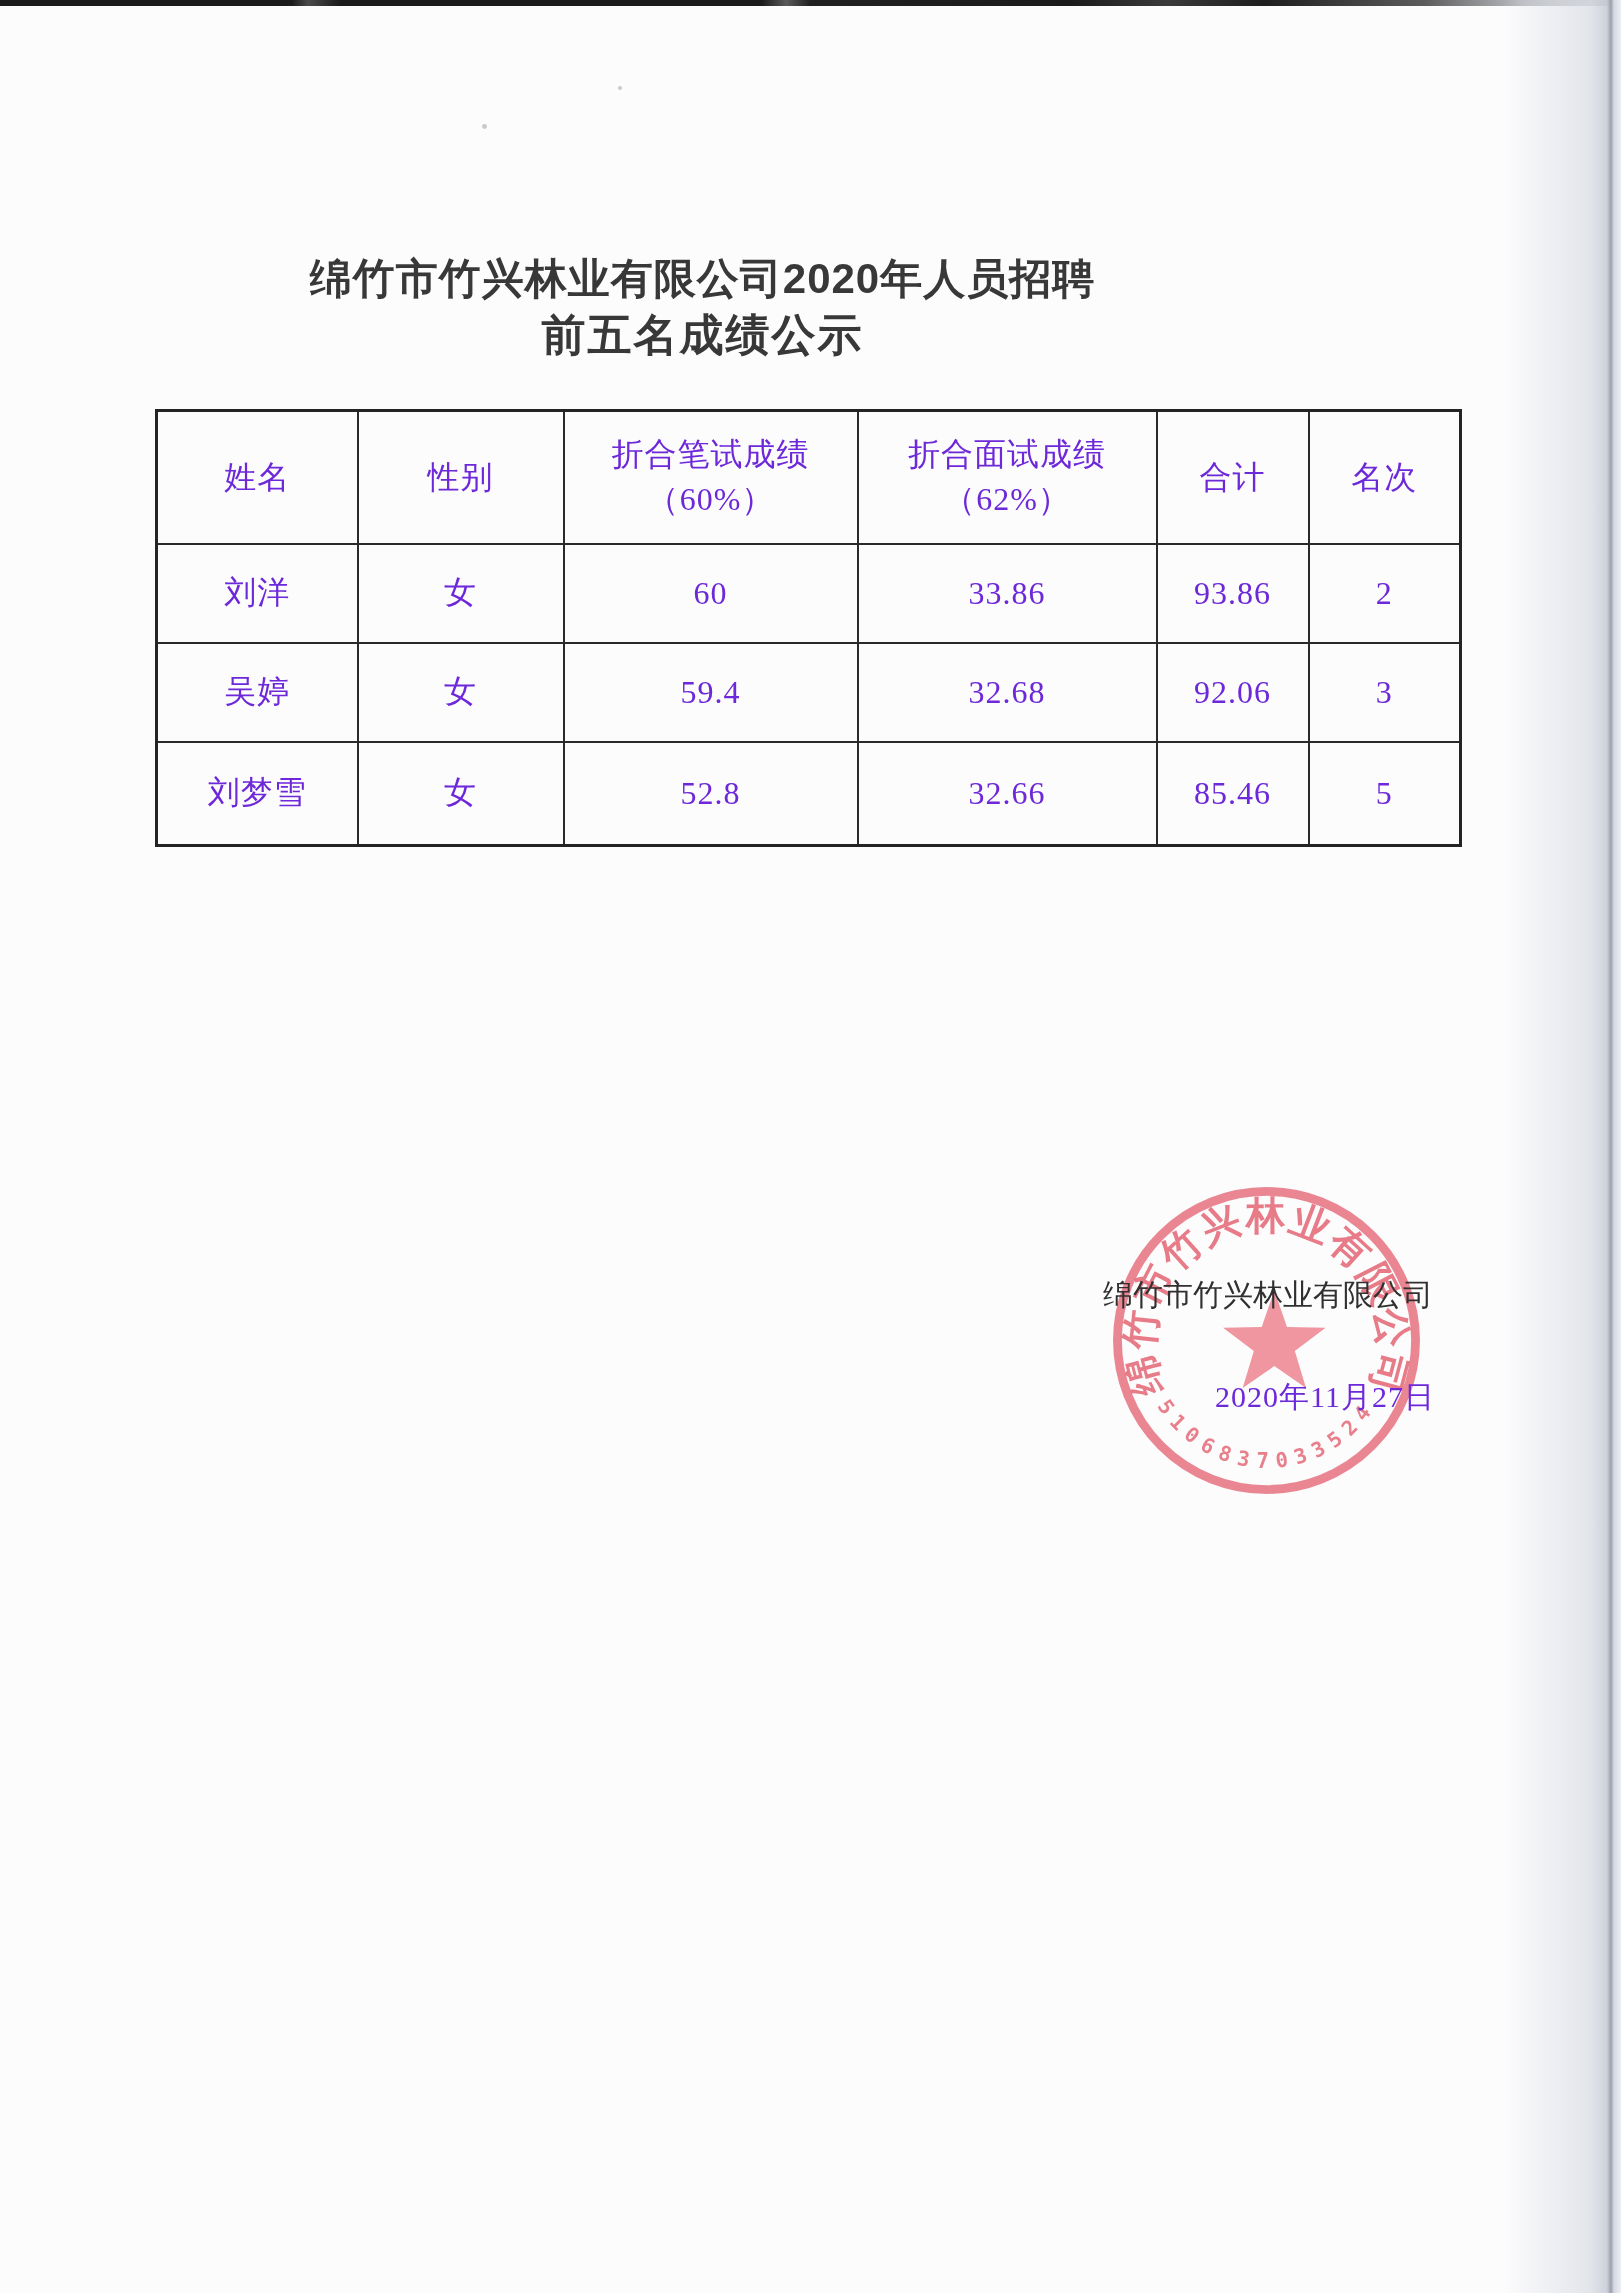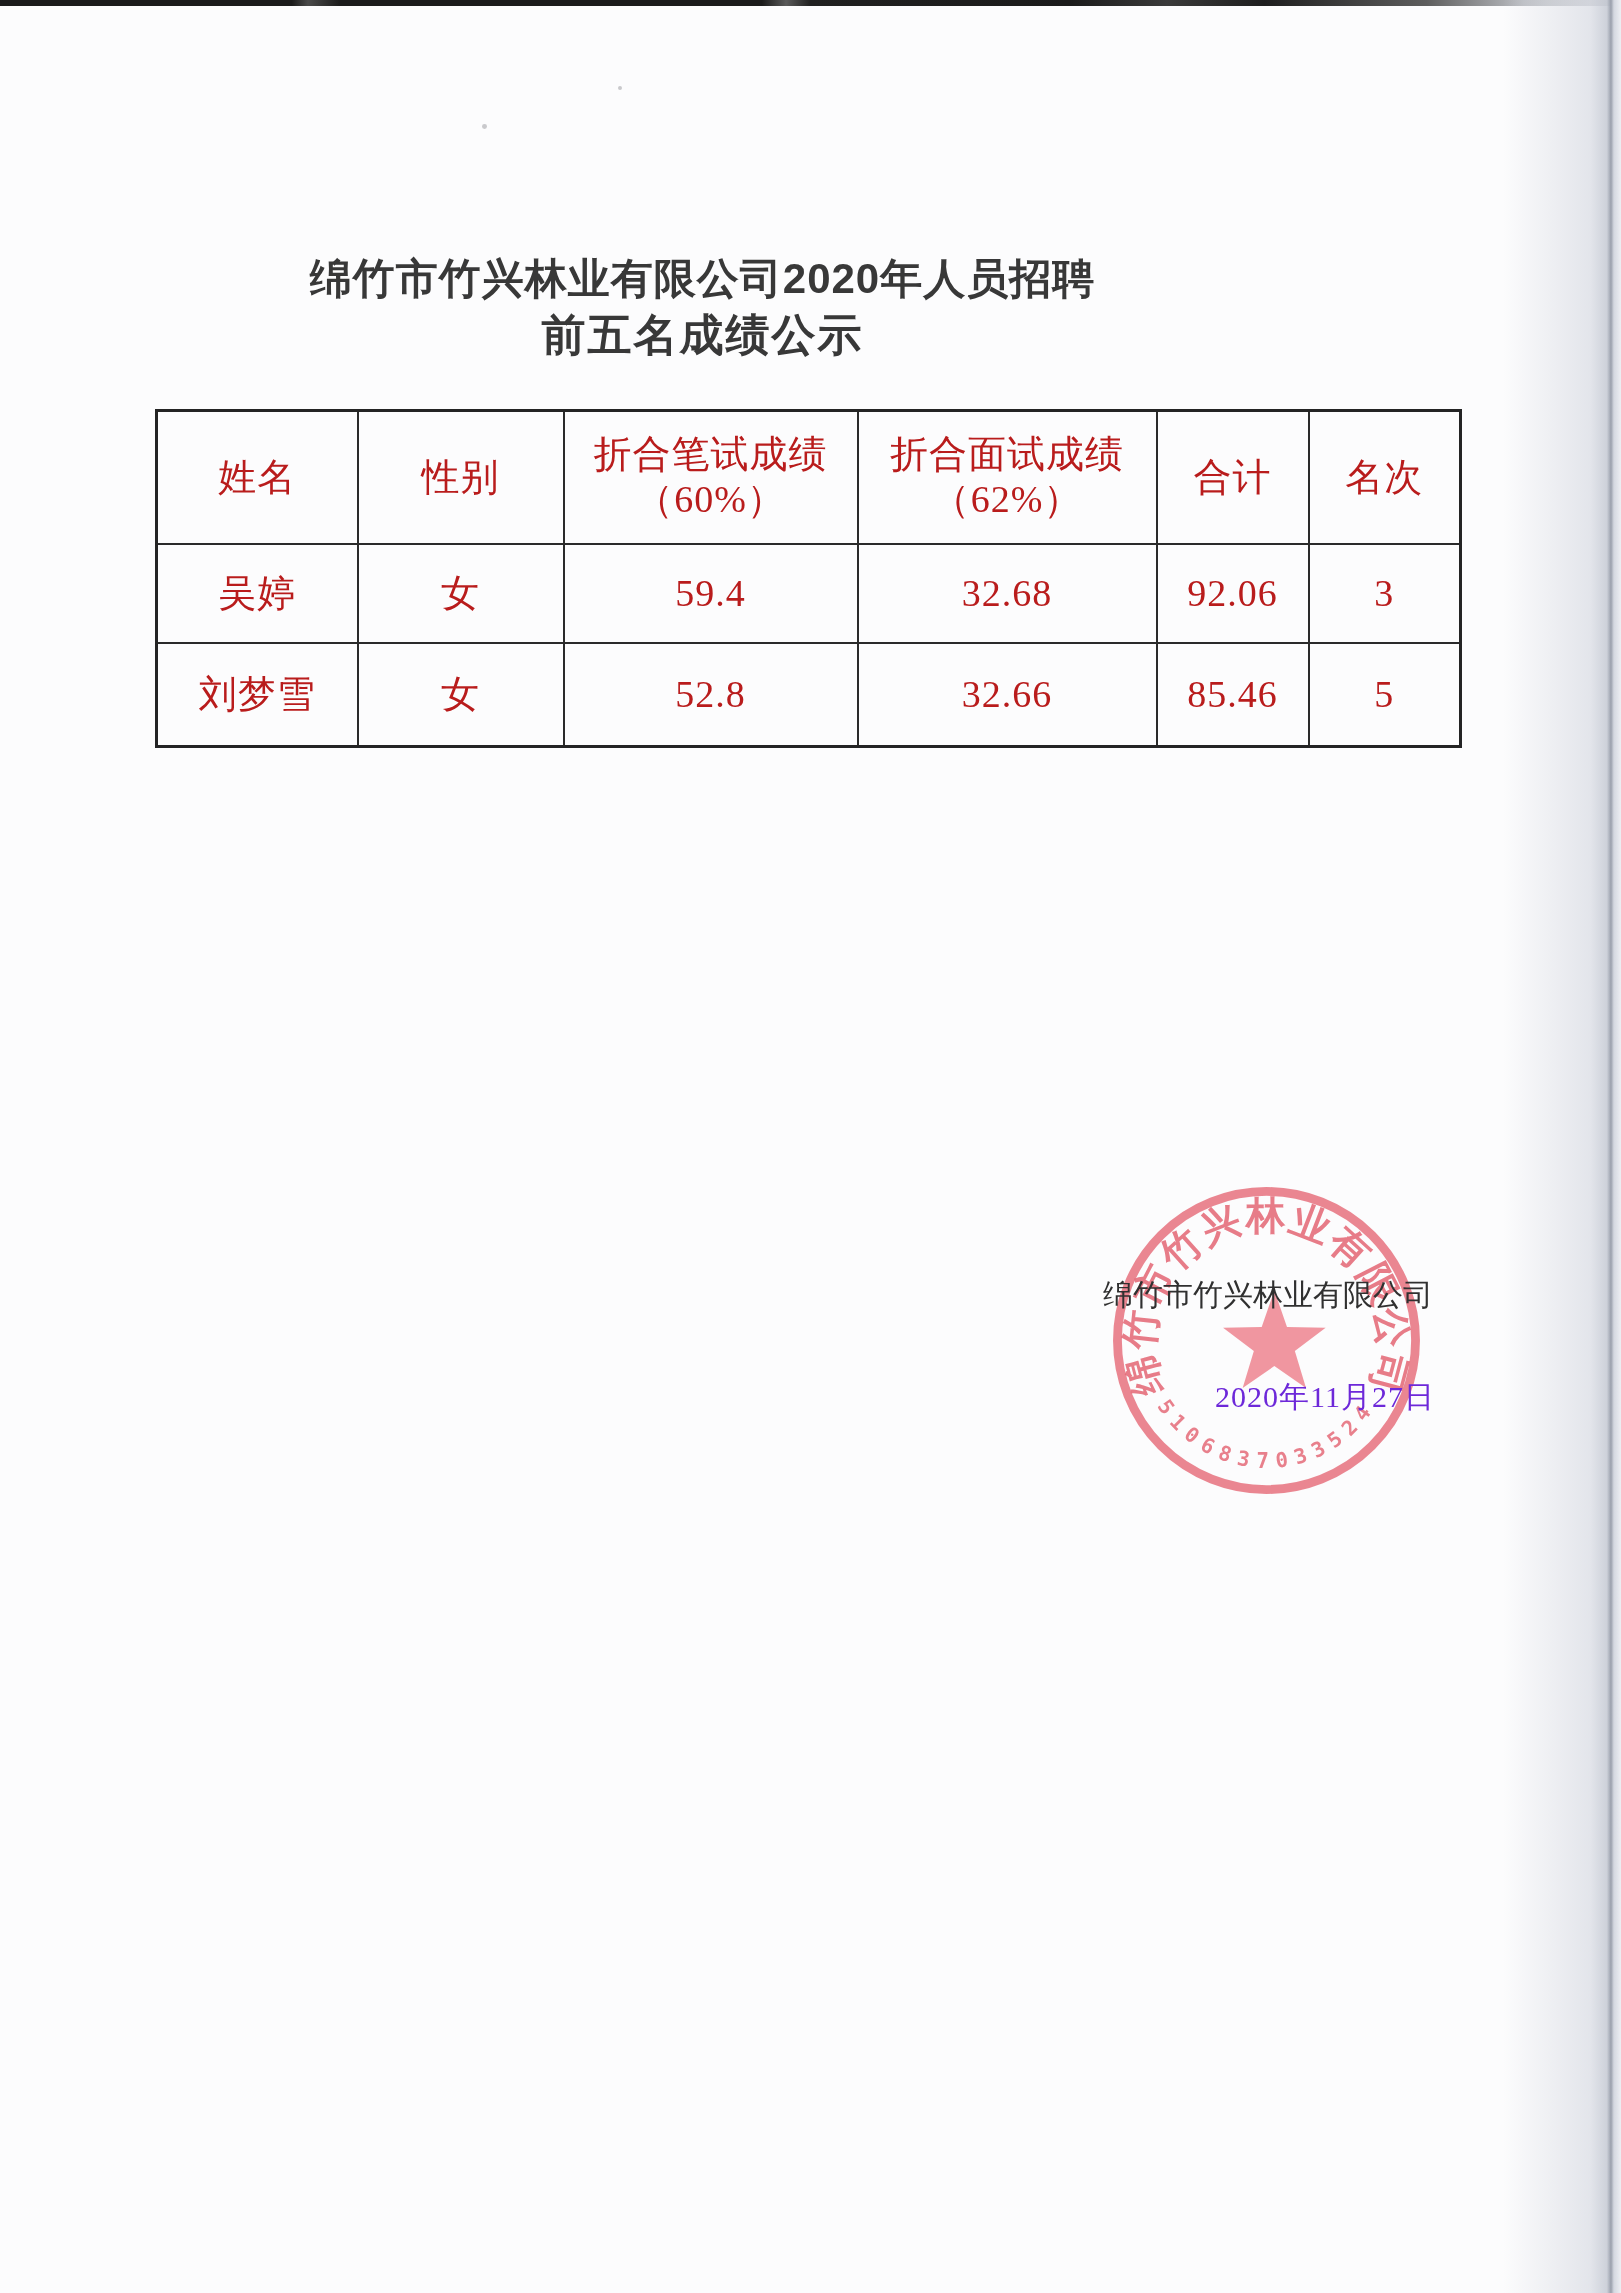--- a/index.html
+++ b/index.html
@@ -45,21 +45,21 @@
     text-align:center;
     font-family:"Liberation Sans","DejaVu Sans",sans-serif;
     font-weight:700;color:#383838;
   }
   .title-line1{font-size:42px;line-height:55px;letter-spacing:1px;}
   .title-line2{font-size:44px;line-height:57px;letter-spacing:2px;}
   
   table.score-table{
     position:absolute;left:155px;top:409px;width:1304px;
     border-collapse:collapse;table-layout:fixed;
-    font-size:38px;color:#b91c1c;padding-left:32px;
+    font-size:32px;color:#6d28d9;padding-left:32px;
   }
   .score-table td,.score-table th{
     border:2.9px solid #2a2a2a;
     text-align:center;vertical-align:middle;
     font-weight:normal;
     padding:0;
     white-space:pre-line;
     letter-spacing:1px;
   }
   .score-table{border:3.9px solid #242424;}
@@ -107,20 +107,28 @@
       <th>姓名</th>
       <th>性别</th>
       <th>折合笔试成绩
 （60%）</th>
       <th>折合面试成绩
 （62%）</th>
       <th>合计</th>
       <th>名次</th>
     </tr>
     <tr class="row">
+      <td>刘洋</td>
+      <td>女</td>
+      <td>60</td>
+      <td>33.86</td>
+      <td>93.86</td>
+      <td>2</td>
+    </tr>
+    <tr class="row">
       <td>吴婷</td>
       <td>女</td>
       <td>59.4</td>
       <td>32.68</td>
       <td>92.06</td>
       <td>3</td>
     </tr>
     <tr class="row row-last">
       <td>刘梦雪</td>
       <td>女</td>

